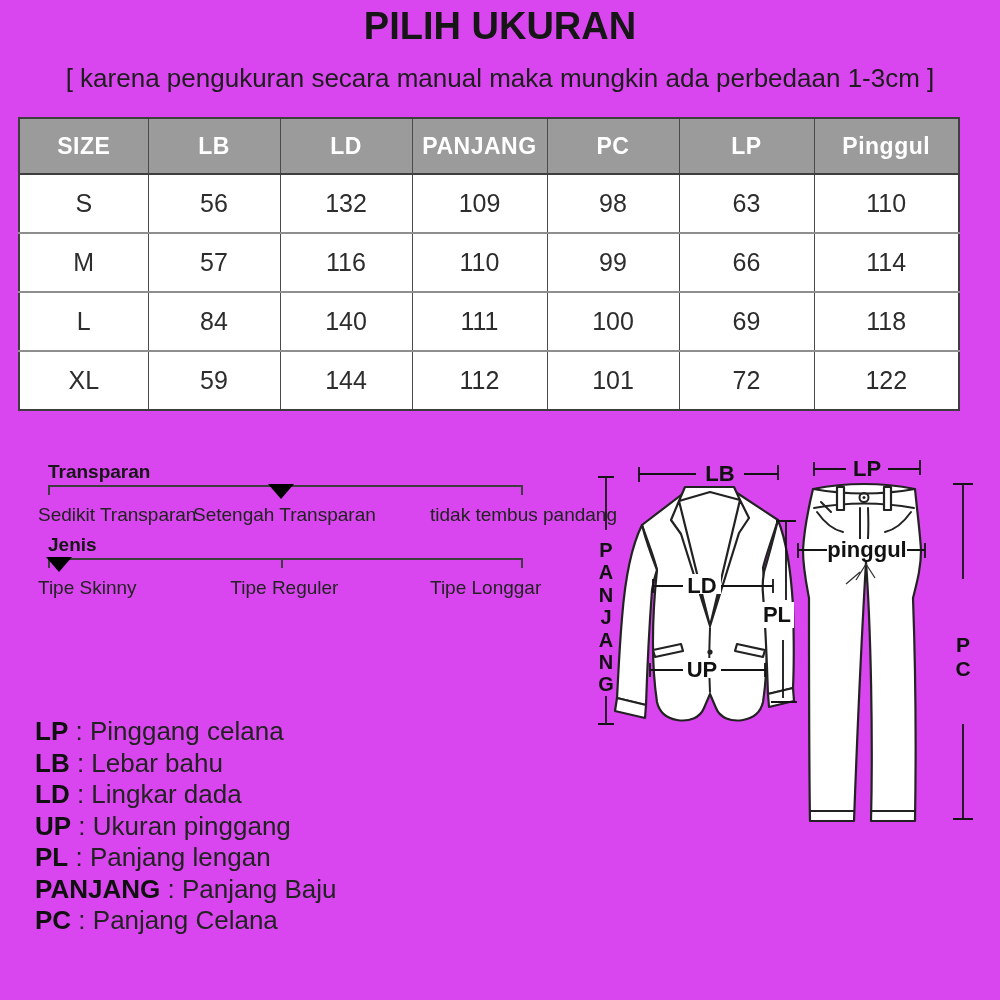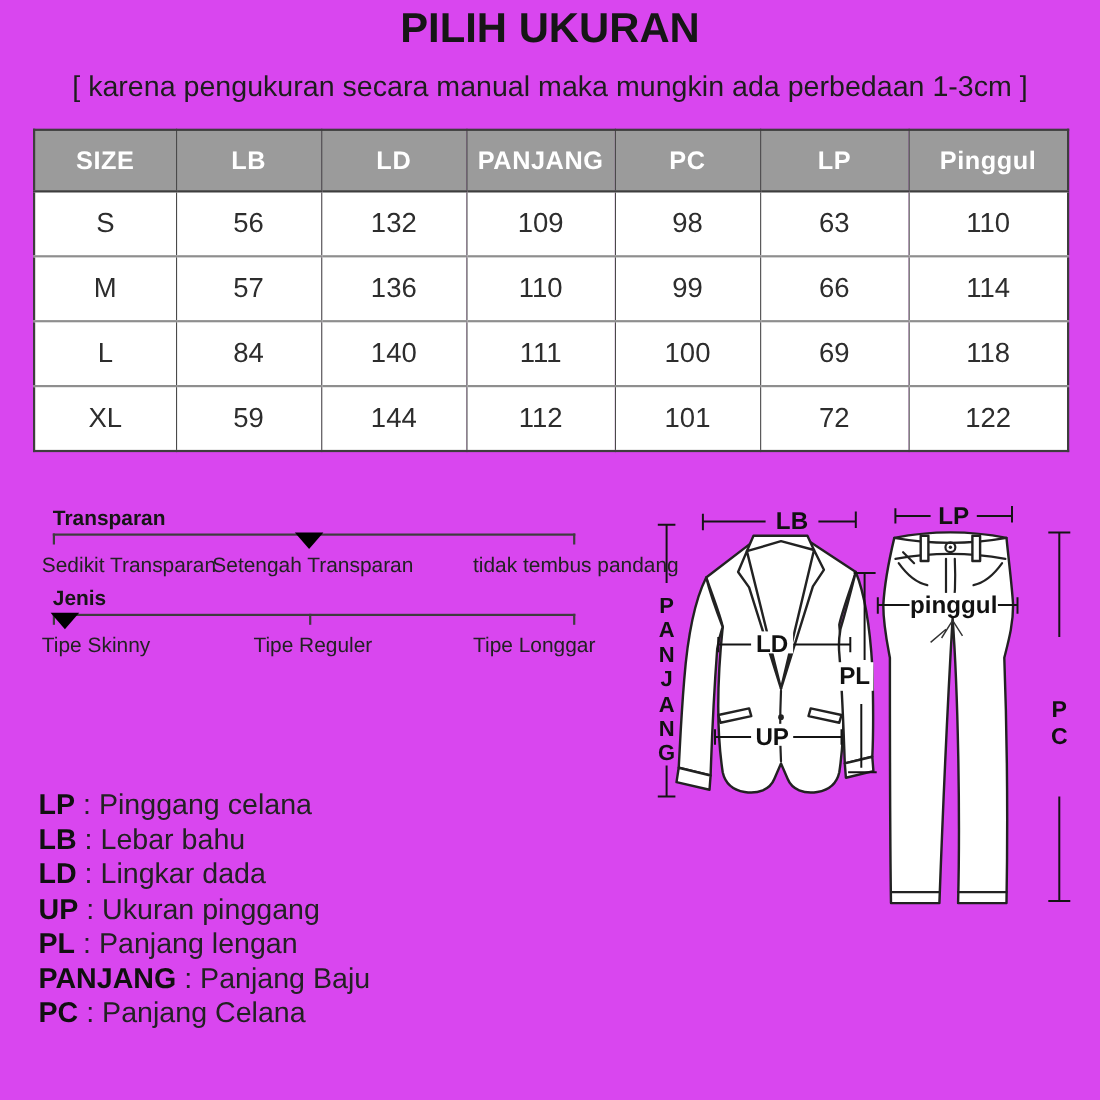--- a/index.html
+++ b/index.html
@@ -6,21 +6,21 @@
   .canvas{position:relative;width:1000px;height:1000px;background:#d946ef;
           font-family:"Liberation Sans",sans-serif;color:#1a1a1a;overflow:hidden;}
 
   
   .title{position:absolute;top:5px;left:0;width:100%;text-align:center;
          font-size:38px;font-weight:800;color:#161616;letter-spacing:0px;}
   .subtitle{position:absolute;top:63px;left:0;width:100%;text-align:center;
             font-size:26px;color:#1d1d1d;}
 
   
-  .tblwrap{position:absolute;left:30px;top:117px;border-radius:18px;}
+  .tblwrap{position:absolute;left:18px;top:117px;border-radius:18px;}
   table{border-collapse:collapse;table-layout:fixed;width:940px;border:2px solid #3e3e3e;}
   th{height:52px;background:#9b9b9b;color:#ffffff;font-size:23px;font-weight:700;
      border:1px solid #4a4a4a;border-bottom:2px solid #3e3e3e;letter-spacing:.5px;}
   td{height:55px;text-align:center;font-size:25px;color:#2d2d2d;
      border:1px solid #4a4a4a;border-top:2px solid #8e8e8e;background:#fff;}
 
   
   .attr{position:absolute;left:38px;width:560px;height:70px;}
   #attr-0{top:461px}#attr-1{top:534px}#attr-2{top:623px}
   .attr-title{position:absolute;top:0;left:10px;font-size:19px;font-weight:700;color:#161616;}
@@ -88,21 +88,21 @@
           <td>56</td>
           <td>132</td>
           <td>109</td>
           <td>98</td>
           <td>63</td>
           <td>110</td>
         </tr>
         <tr>
           <td>M</td>
           <td>57</td>
-          <td>136</td>
+          <td>116</td>
           <td>110</td>
           <td>99</td>
           <td>66</td>
           <td>114</td>
         </tr>
         <tr>
           <td>L</td>
           <td>84</td>
           <td>140</td>
           <td>111</td>

